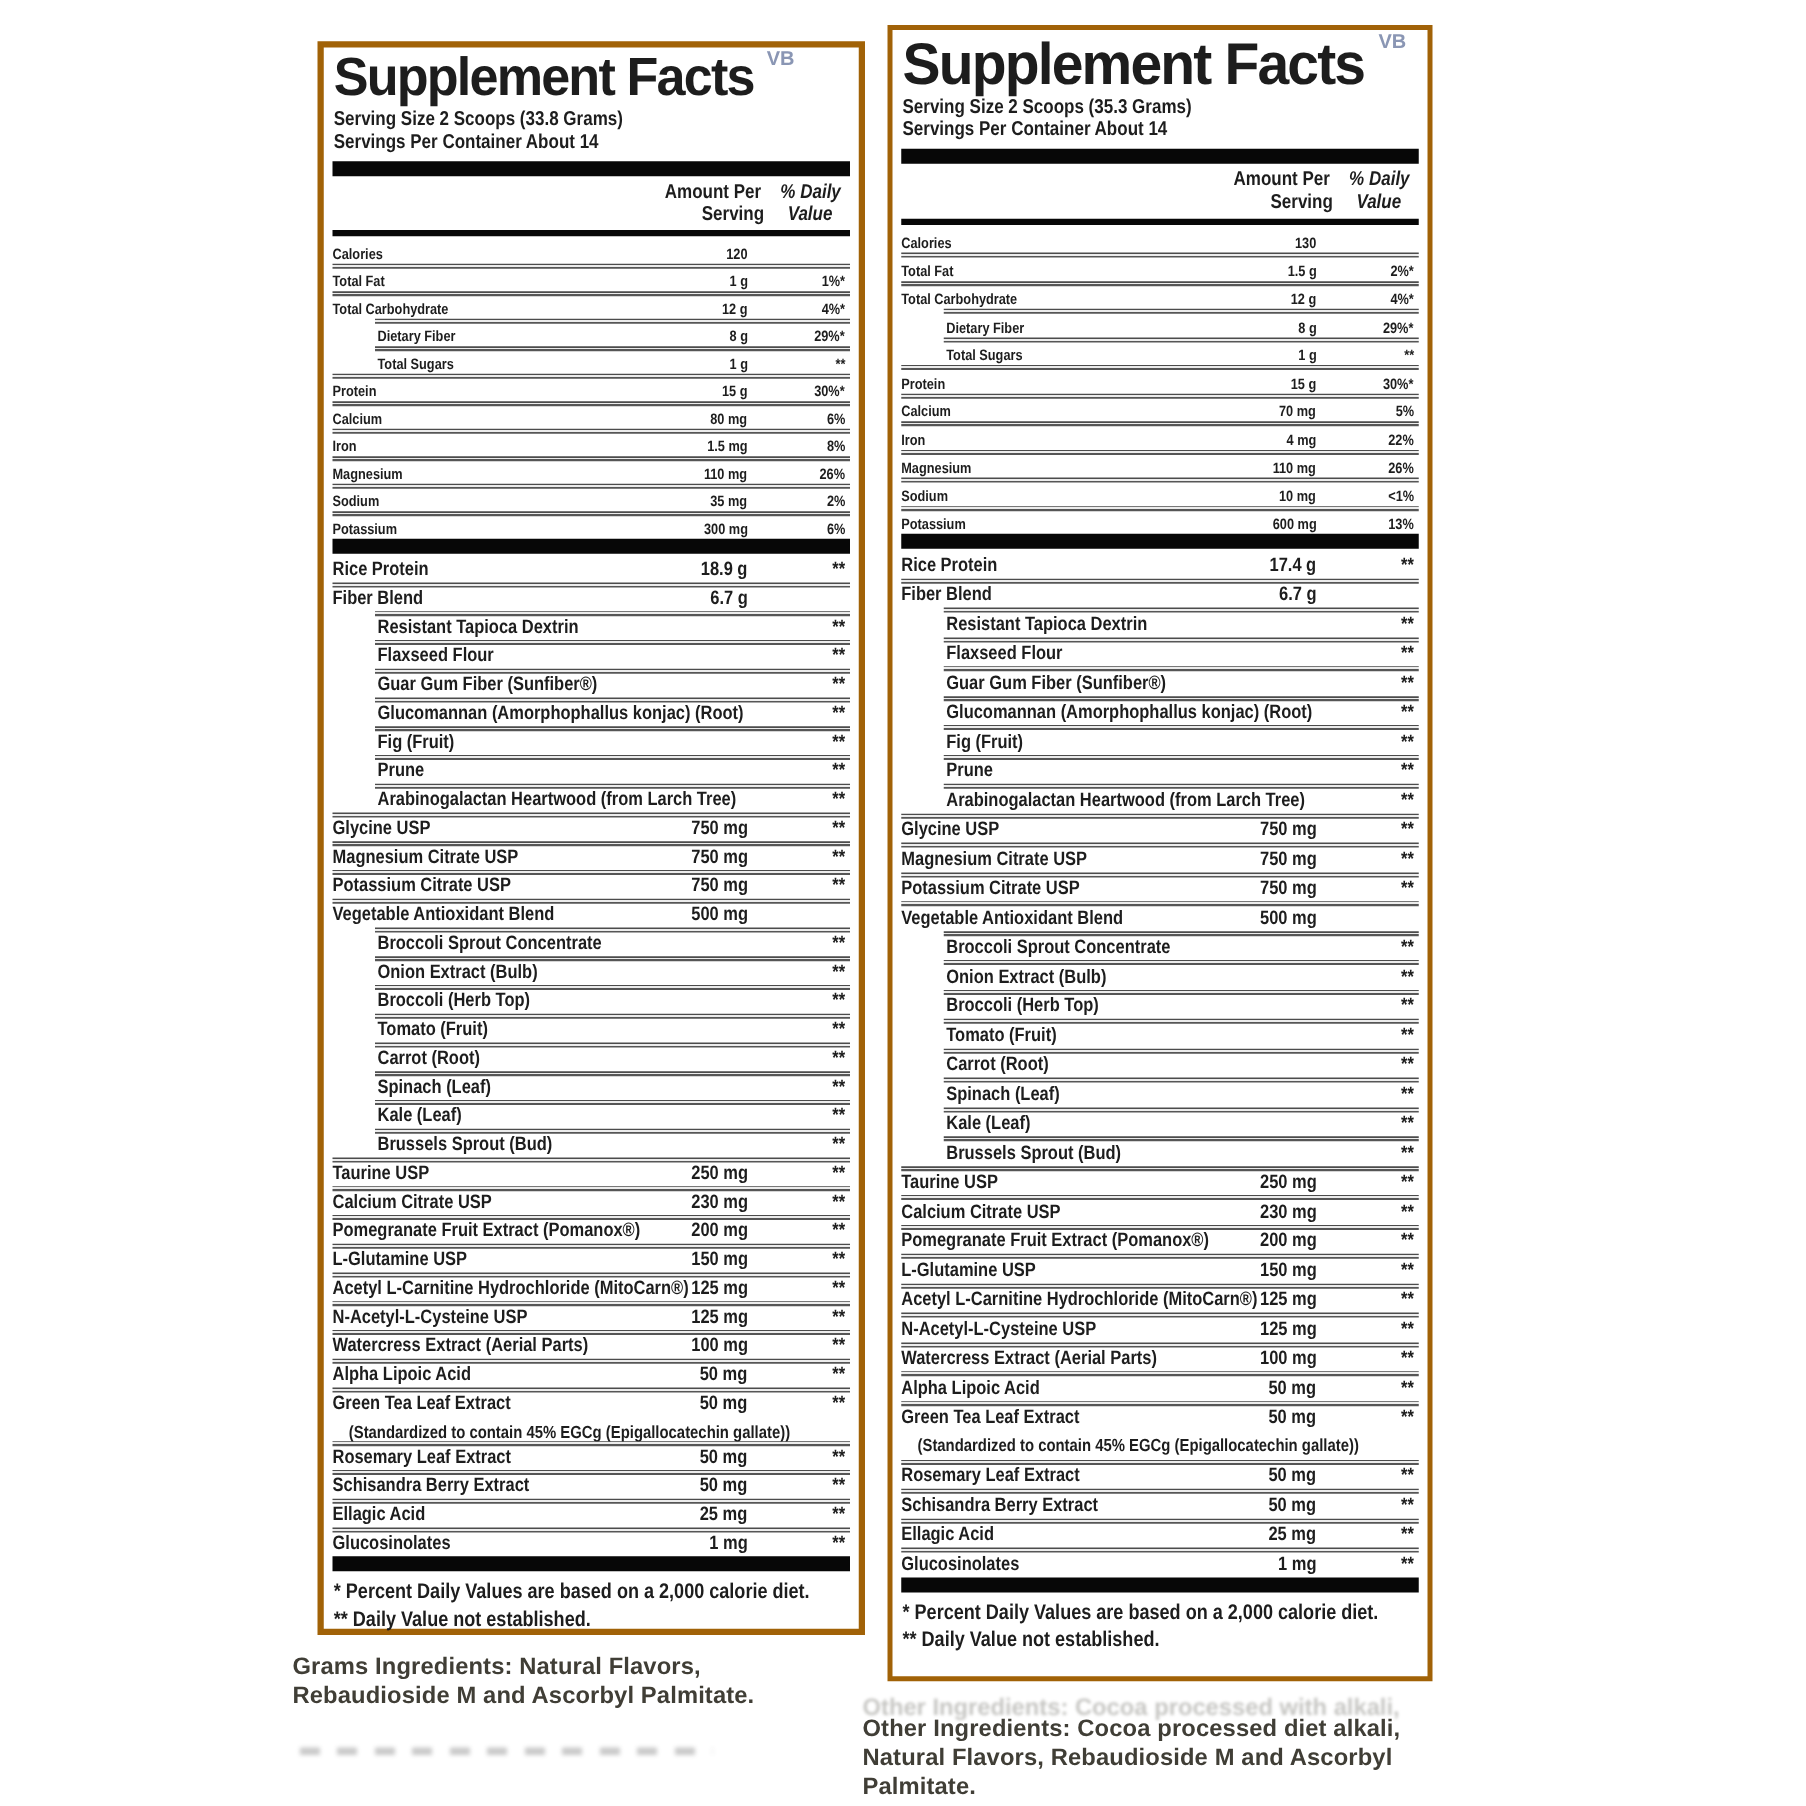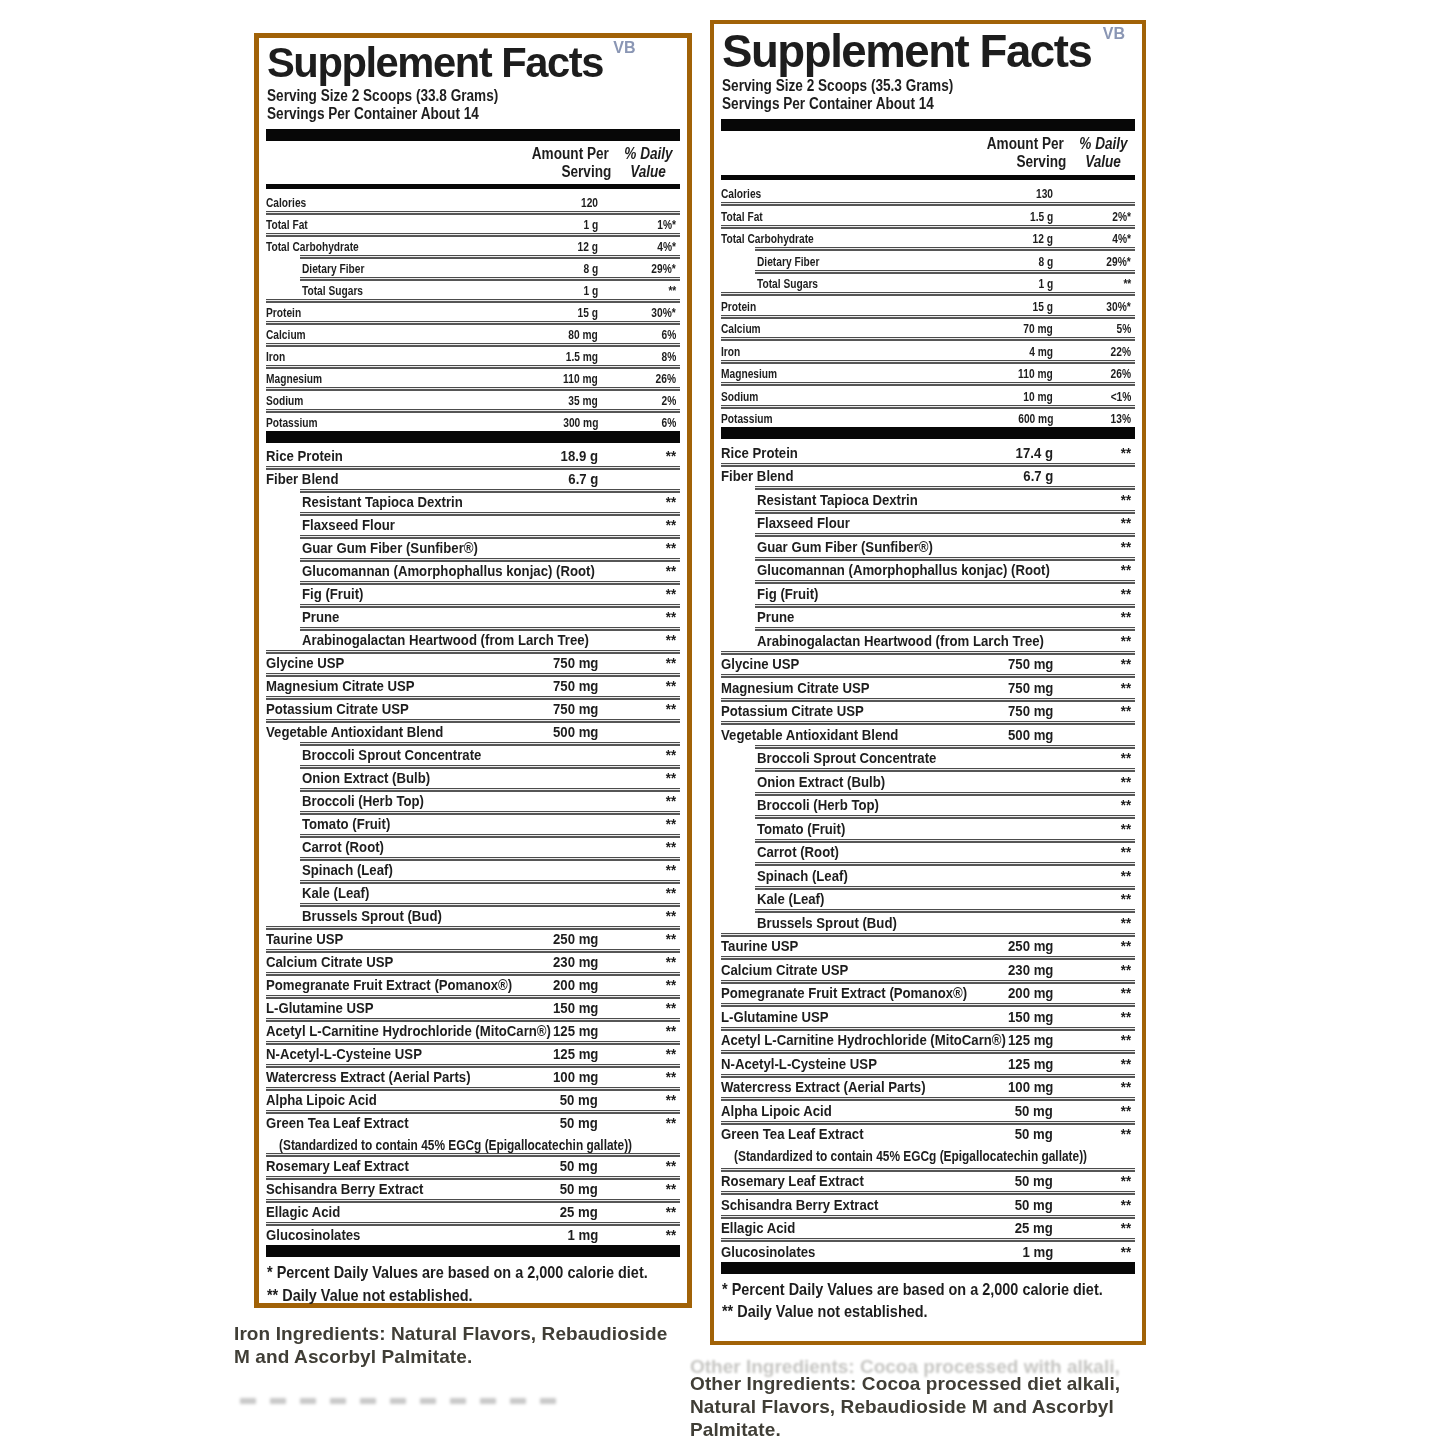--- a/index.html
+++ b/index.html
@@ -583,16 +583,16 @@
         <span class="dv"><span class="cx r">**</span></span>
       </div>
     </div>
   <div class="bar mid"></div>
   <div class="footnotes">
     <div><span class="cx">* Percent Daily Values are based on a 2,000 calorie diet.</span></div>
     <div><span class="cx">** Daily Value not established.</span></div>
   </div>
 </div>
 
-<div class="para para-left">Iron Ingredients: Natural Flavors, Rebaudioside M and Ascorbyl Palmitate.</div>
+<div class="para para-left">Grams Ingredients: Natural Flavors, Rebaudioside M and Ascorbyl Palmitate.</div>
 <div class="artifact"></div>
 <div class="ghost">Other Ingredients: Cocoa processed with alkali,</div>
 <div class="para para-right">Other Ingredients: Cocoa processed diet alkali, Natural Flavors, Rebaudioside M and Ascorbyl Palmitate.</div>
 
 </body></html>

